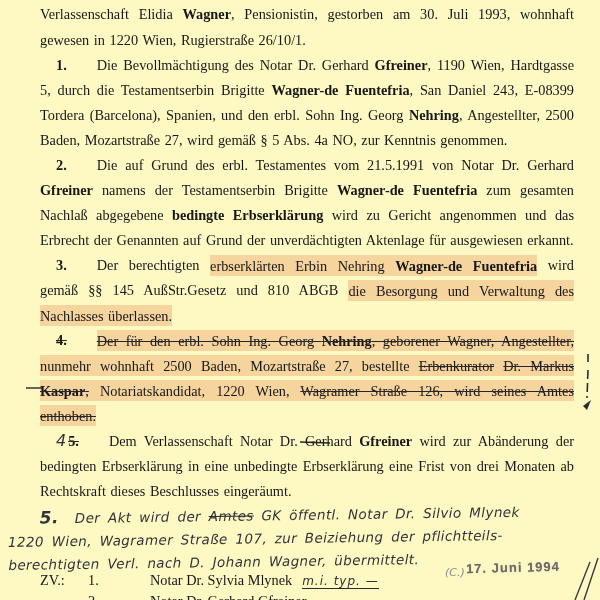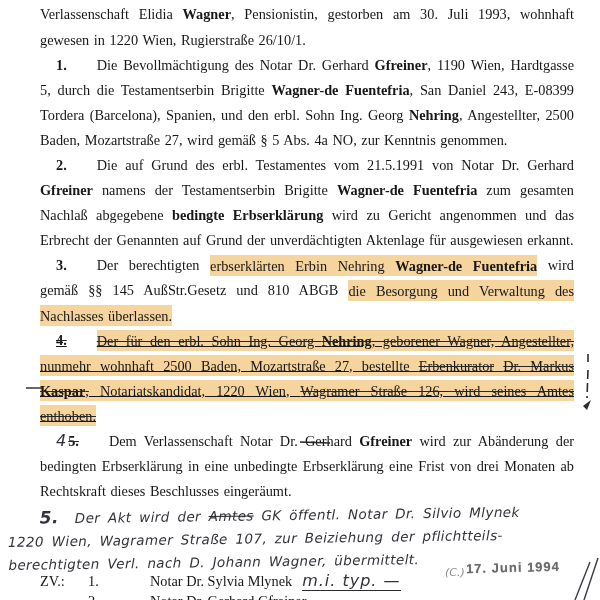--- a/index.html
+++ b/index.html
@@ -1,46 +1,46 @@
 <!DOCTYPE html>
 <html style="--hl: #f6d49e; --ink: #171717; --hand: #33333b; --stamp: #6a6a6a;"><head>
 <meta charset="utf-8">
 <style>
   :root{
     --hl:#f6d49e; --ink:#171717; --hand:#33333b; --stamp:#6a6a6a;
   }
   html,body{margin:0;padding:0;background:#888;}
   .page{
-    position:relative;width:600px;height:600px;background:#ffffff;overflow:hidden;
+    position:relative;width:600px;height:600px;background:#fef9c3;overflow:hidden;
     font-family:"Liberation Serif","DejaVu Serif",serif;color:var(--ink);
   }
   .content{padding:1px 26px 0 40px;text-align:justify;}
   .content p{margin:0;font-size:14.3px;line-height:25px;word-spacing:1px;}
   p.intro{line-height:26px;}
   p.para{text-indent:16px;}
   .num{font-weight:bold;}
   .tab{display:inline-block;width:30px;}
   .b{font-weight:bold;}
   .hl{background:var(--hl);padding:2.5px 0;}
   .st{text-decoration:line-through;text-decoration-thickness:1.4px;text-decoration-color:#26262a;}
   .mt1{margin-top:10px;} .mt2{margin-top:6px;font-family:Liberation Serif, serif;} .mt3{margin-top:8px;}
-  .mt4{margin-top:6px;text-decoration:underline;} .mt5{margin-top:4px;}
+  .mt4{margin-top:6px;} .mt5{margin-top:4px;}
   .hw{font-family:"DejaVu Sans",sans-serif;font-style:italic;color:var(--hand);}
   .hw-block{
     position:absolute;left:8px;top:503px;width:560px;
     font-family:"DejaVu Sans",sans-serif;font-style:italic;color:var(--hand);
     font-size:13.5px;line-height:23px;transform:rotate(-0.8deg);letter-spacing:.4px;word-spacing:3px;
   }
   .hw-l1{padding-left:32px;}
   .hw-num{font-size:17px;font-weight:bold;margin-right:16px;}
   .hw4{font-size:16px;margin-right:2px;letter-spacing:0;}
   .zv-row{position:absolute;left:40px;top:570px;width:540px;font-size:14.3px;line-height:21px;white-space:nowrap;}
   .zv-label{display:inline-block;width:48px;}
   .zv-n{display:inline-block;width:62px;}
-  .zv-note{font-size:16px;border-bottom:1.2px solid #2a2a2a;margin-left:10px;letter-spacing:1px;}
+  .zv-note{font-size:12px;border-bottom:1.2px solid #2a2a2a;margin-left:10px;letter-spacing:1px;}
   .cut-row{position:absolute;left:40px;top:591px;width:540px;font-size:14.3px;line-height:21px;white-space:nowrap;}
   .stamp{
     position:absolute;left:466px;top:560px;color:var(--stamp);
     font-family:"Liberation Sans","DejaVu Sans",sans-serif;font-weight:bold;font-size:13px;
     letter-spacing:1px;transform:rotate(-1.5deg);text-shadow:0 0 1px rgba(80,80,80,.45);white-space:nowrap;
   }
   .copy-note{position:absolute;left:445px;top:566px;font-size:11px;color:#8a8a92;}
   .overlay{position:absolute;left:0;top:0;width:600px;height:600px;pointer-events:none;}
 </style>
 </head>

